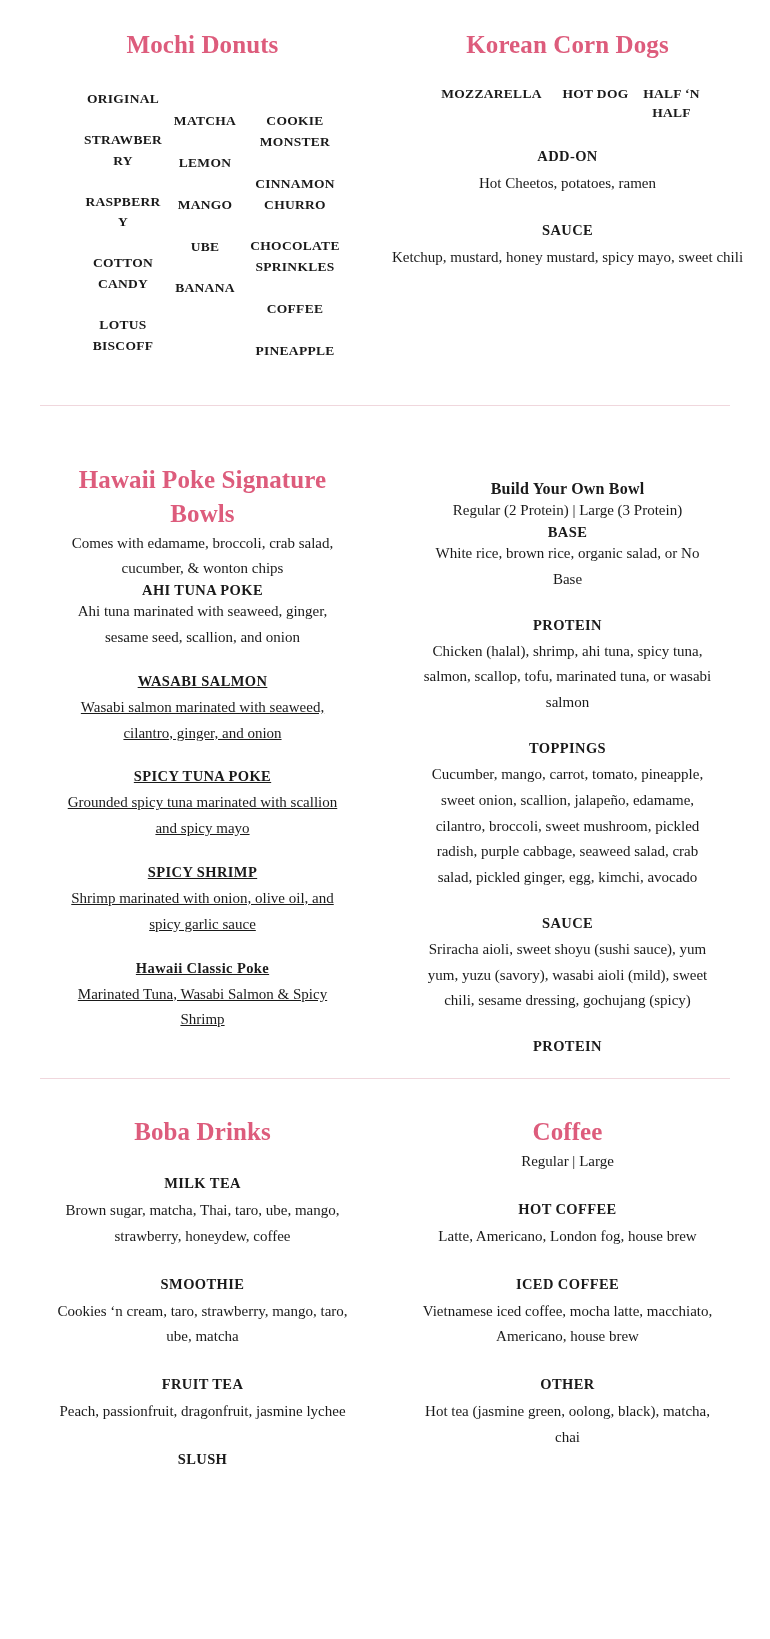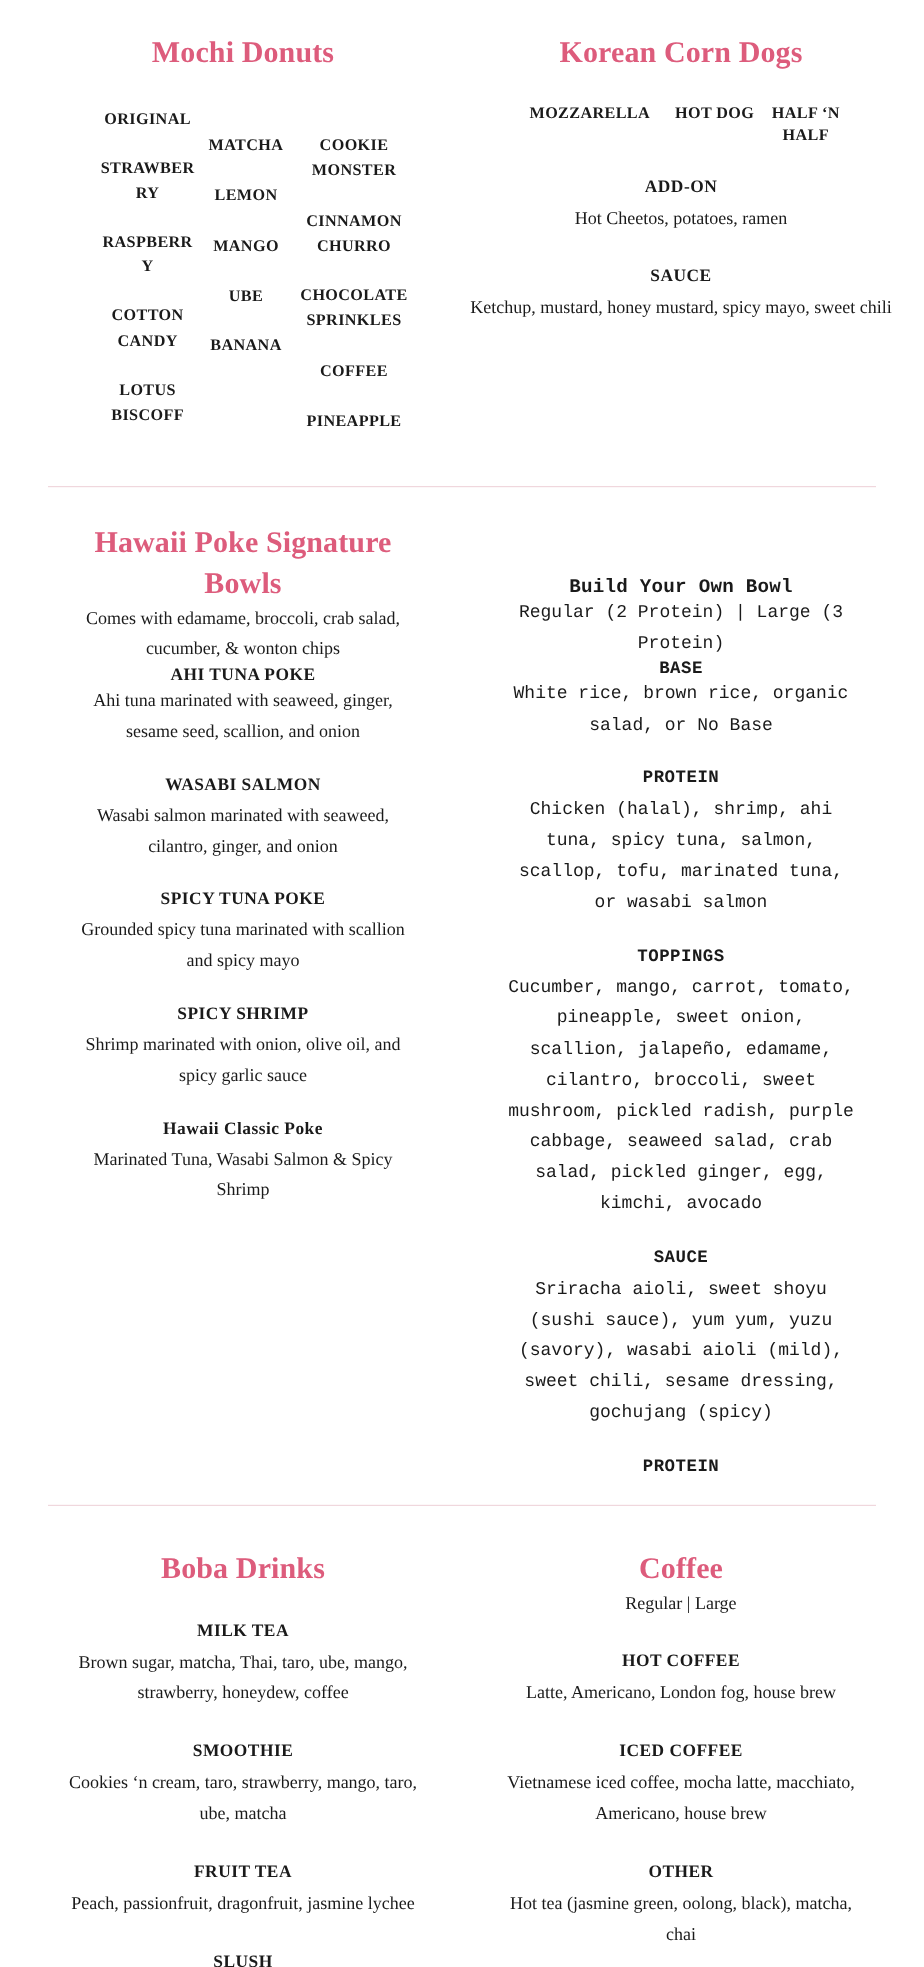--- a/index.html
+++ b/index.html
@@ -120,24 +120,24 @@
     text-align: center;
     letter-spacing: 0.3px;
   }
   .corn-type-1 { width: 118px; }
   .corn-type-2 { width: 90px; text-align: center; }
   .corn-type-3 { width: 62px; }
   .corn-block { margin-top: 25px; }
   .corn-block .item-head { margin-bottom: 6px; }
 
   
-  #section-poke { padding-top: 30px; padding-bottom: 18px; }
+  #section-poke { padding-top: 30px; padding-bottom: 18px; align-items: center; }
   .poke-left  { width: 50%; padding: 0 40px; box-sizing: border-box; }
-  .poke-right { width: 50%; padding: 0 36px; box-sizing: border-box; padding-top: 44px; font-family: Liberation Mono, monospace; }
-  .poke-block { margin-top: 22px; }
+  .poke-right { width: 50%; padding: 0 36px; box-sizing: border-box; padding-top: 44px; }
+  .poke-block { margin-top: 22px; text-decoration: underline; }
   .poke-block .item-head { margin-bottom: 5px; }
   .byo-block { margin-top: 24px; }
   .byo-block .item-head { margin-bottom: 5px; }
 
   
   #section-drinks { padding-top: 36px; padding-bottom: 0; }
   .boba-side   { width: 50%; padding: 0 30px; box-sizing: border-box; }
   .coffee-side { width: 50%; padding: 0 28px; box-sizing: border-box; }
   .drink-block { margin-top: 26px; }
   .drink-block .item-head { margin-bottom: 6px; }

